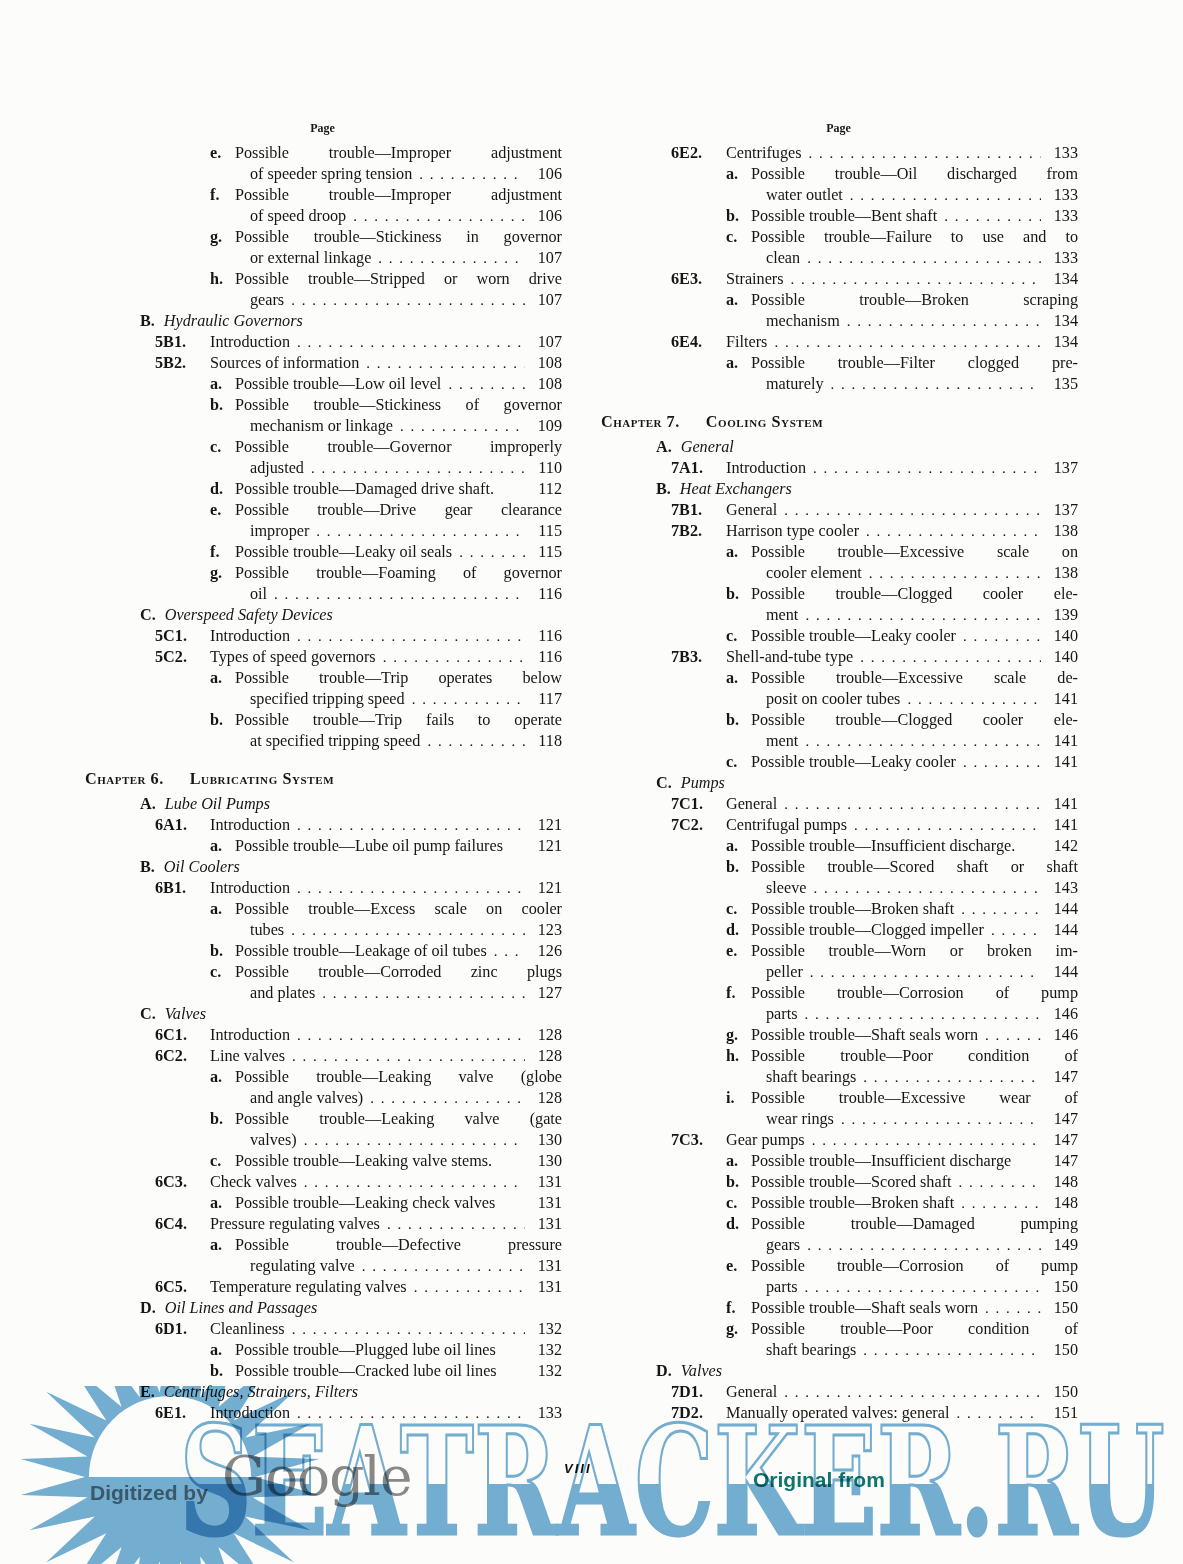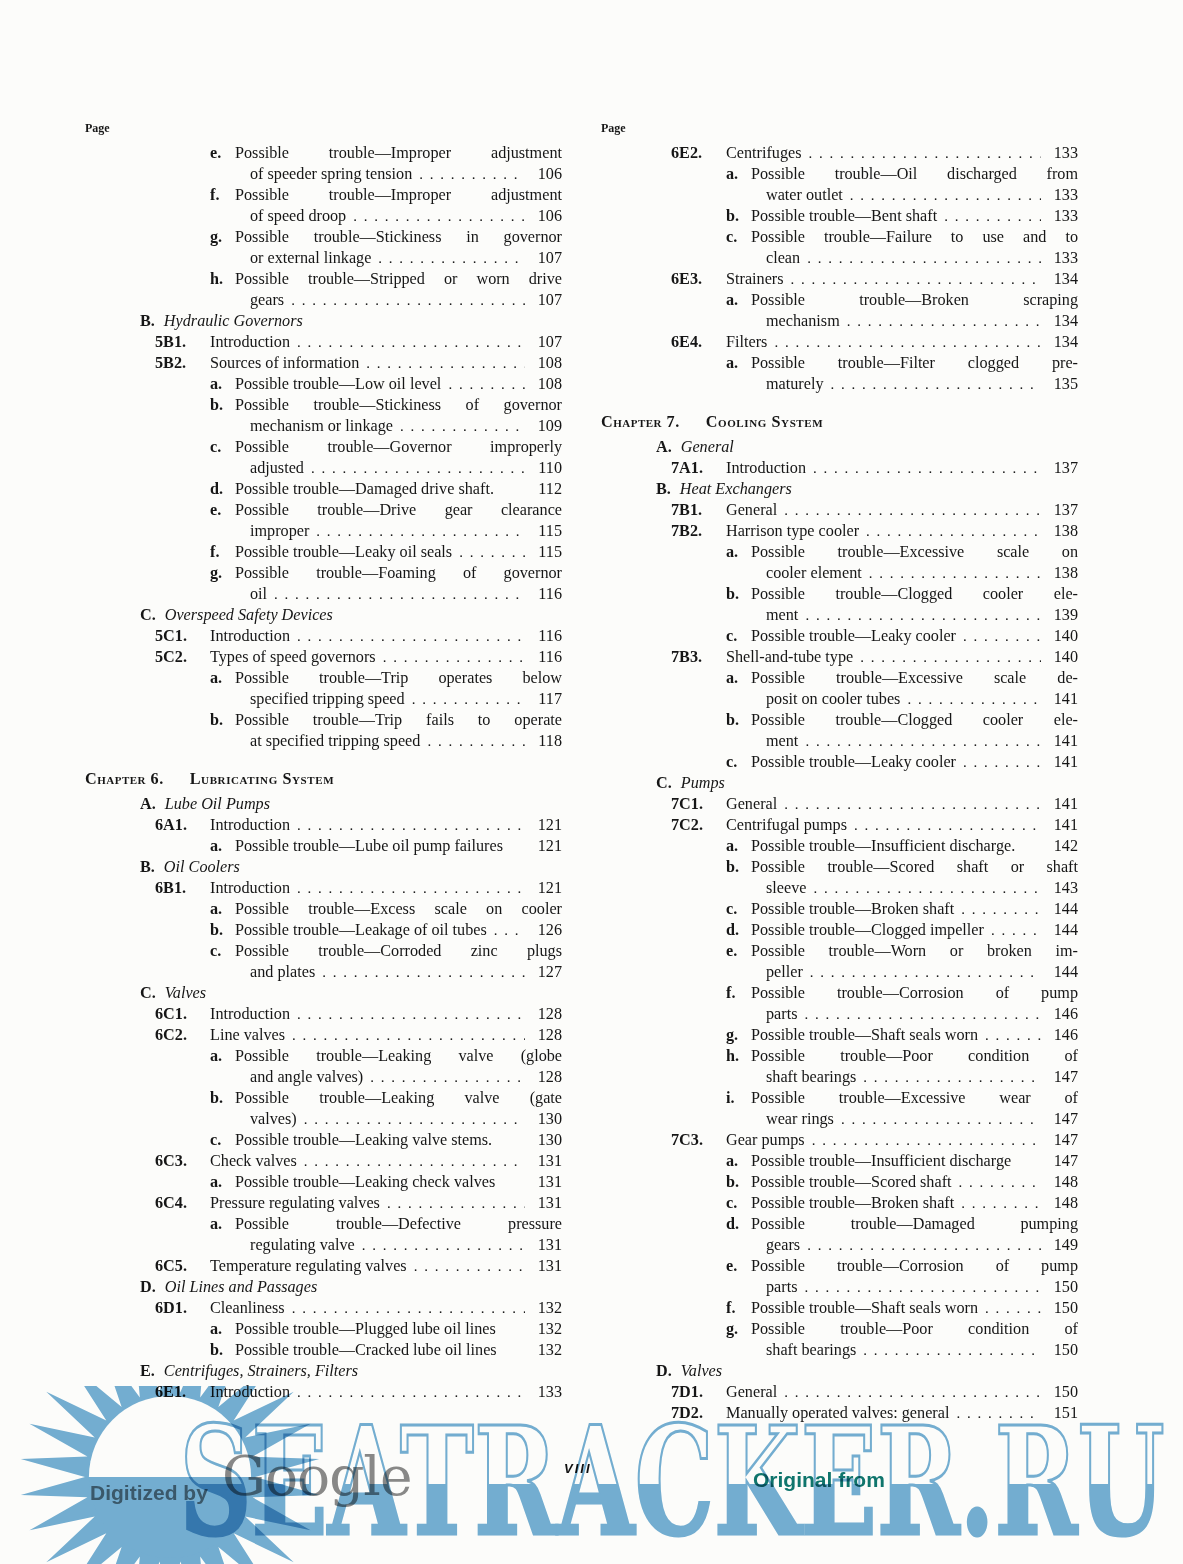--- a/index.html
+++ b/index.html
@@ -1,21 +1,21 @@
 <!DOCTYPE html>
 <html><head>
 <meta charset="utf-8">
 <style>
   html,body{margin:0;padding:0;background:#e8e8e8;}
   .page{position:relative;width:1183px;height:1564px;background:#fcfcfa;overflow:hidden;
         font-family:"Liberation Serif",serif;color:#161616;}
   .col{position:absolute;top:118px;width:477px;font-size:16.2px;line-height:21px;}
   #colL{left:85px;}
   #colR{left:601px;}
-  .page-label{text-align:left;font-size:12px;font-weight:bold;margin-bottom:4px;padding-right:2px;}
+  .page-label{text-align:center;font-size:12px;font-weight:bold;margin-bottom:4px;padding-right:2px;}
   .row{display:flex;align-items:center;}
   .item{padding-left:70px;}
   .num{flex:none;width:55px;font-weight:bold;}
   .txt{white-space:nowrap;}
   .leader{flex:1 1 auto;overflow:hidden;white-space:nowrap;margin:0 5px 0 7px;}
   .leader::after{content:". . . . . . . . . . . . . . . . . . . . . . . . . . . . . . . . . . . . . . . . . . . . . . . . . . . .";
     letter-spacing:1.5px;font-size:15px;}
   .leader.nodots::after{content:"";}
   .pg{flex:none;min-width:32px;text-align:right;}
   .sub1{padding-left:125px;}
@@ -239,20 +239,25 @@
           <span class="num">6B1.</span>
           <span class="txt">Introduction</span>
           <span class="leader"></span>
           <span class="pg">121</span>
         </div>
         <div class="sub2">
           <div class="l1">
             <span class="letter">a.</span>
             <span class="j">Possible trouble—Excess scale on cooler</span>
           </div>
+          <div class="l2">
+            <span class="txt">tubes</span>
+            <span class="leader"></span>
+            <span class="pg">123</span>
+          </div>
         </div>
         <div class="row sub1">
           <span class="letter">b.</span>
           <span class="txt">Possible trouble—Leakage of oil tubes</span>
           <span class="leader"></span>
           <span class="pg">126</span>
         </div>
         <div class="sub2">
           <div class="l1">
             <span class="letter">c.</span>

